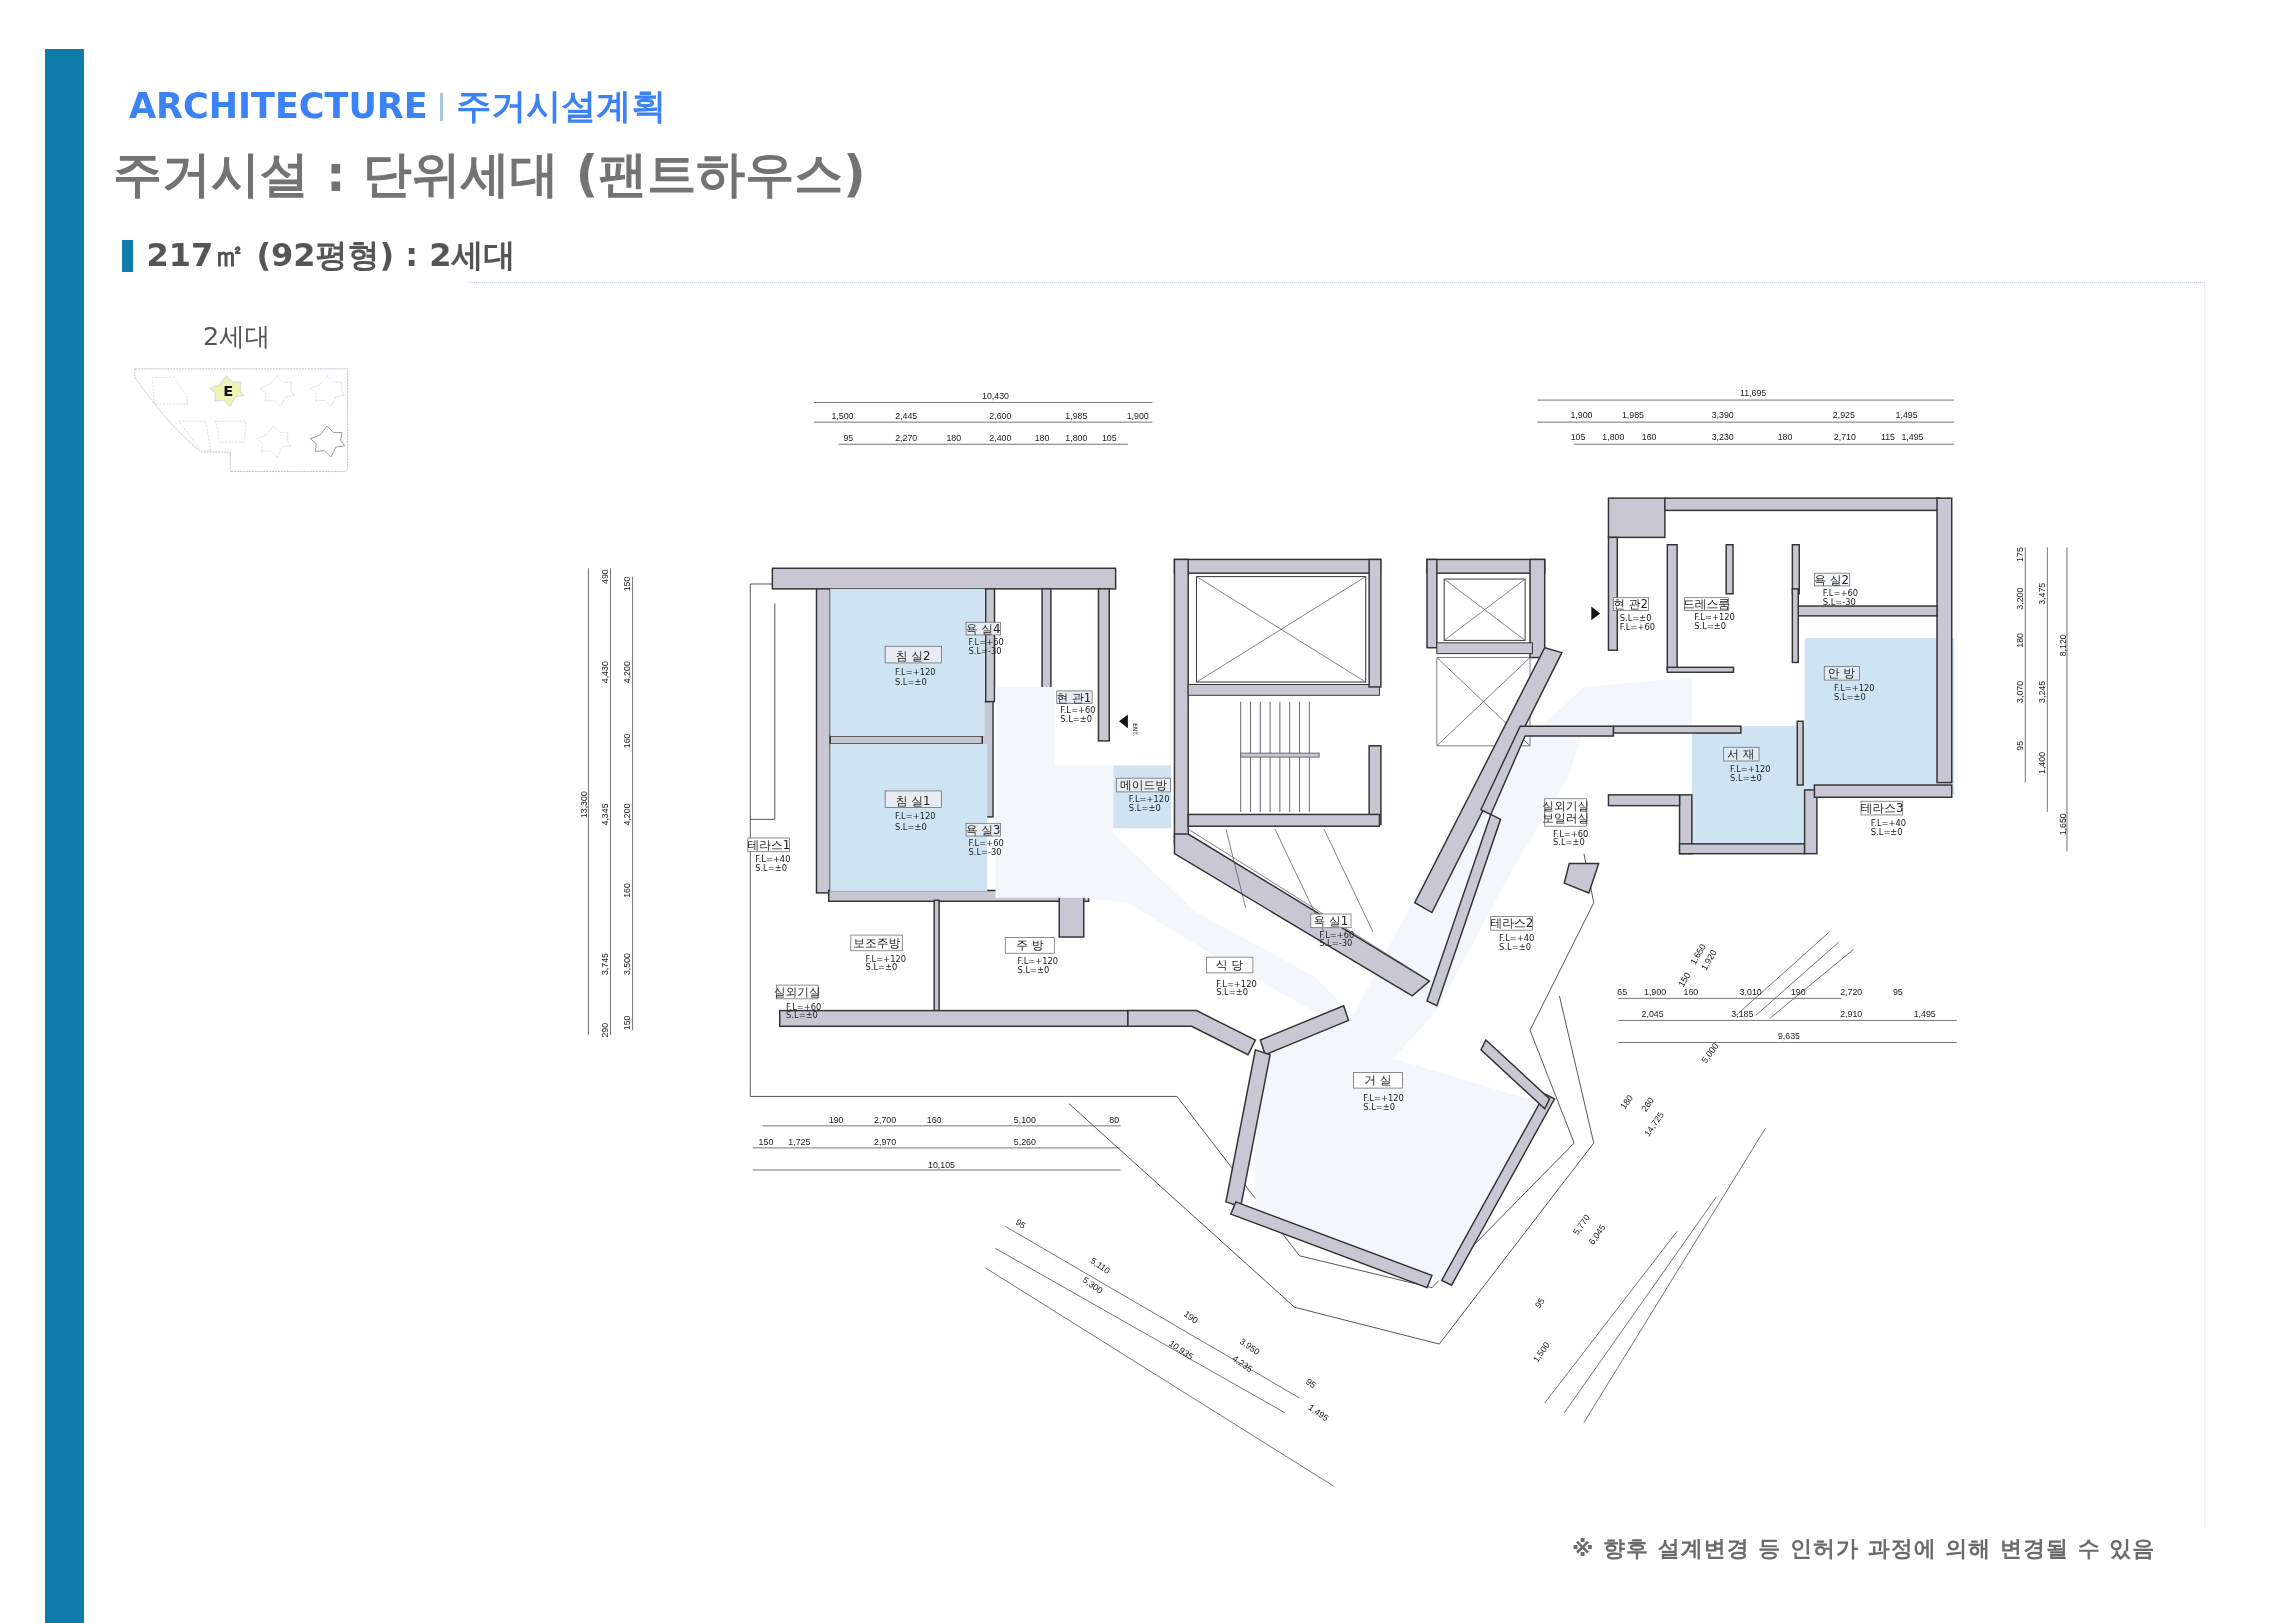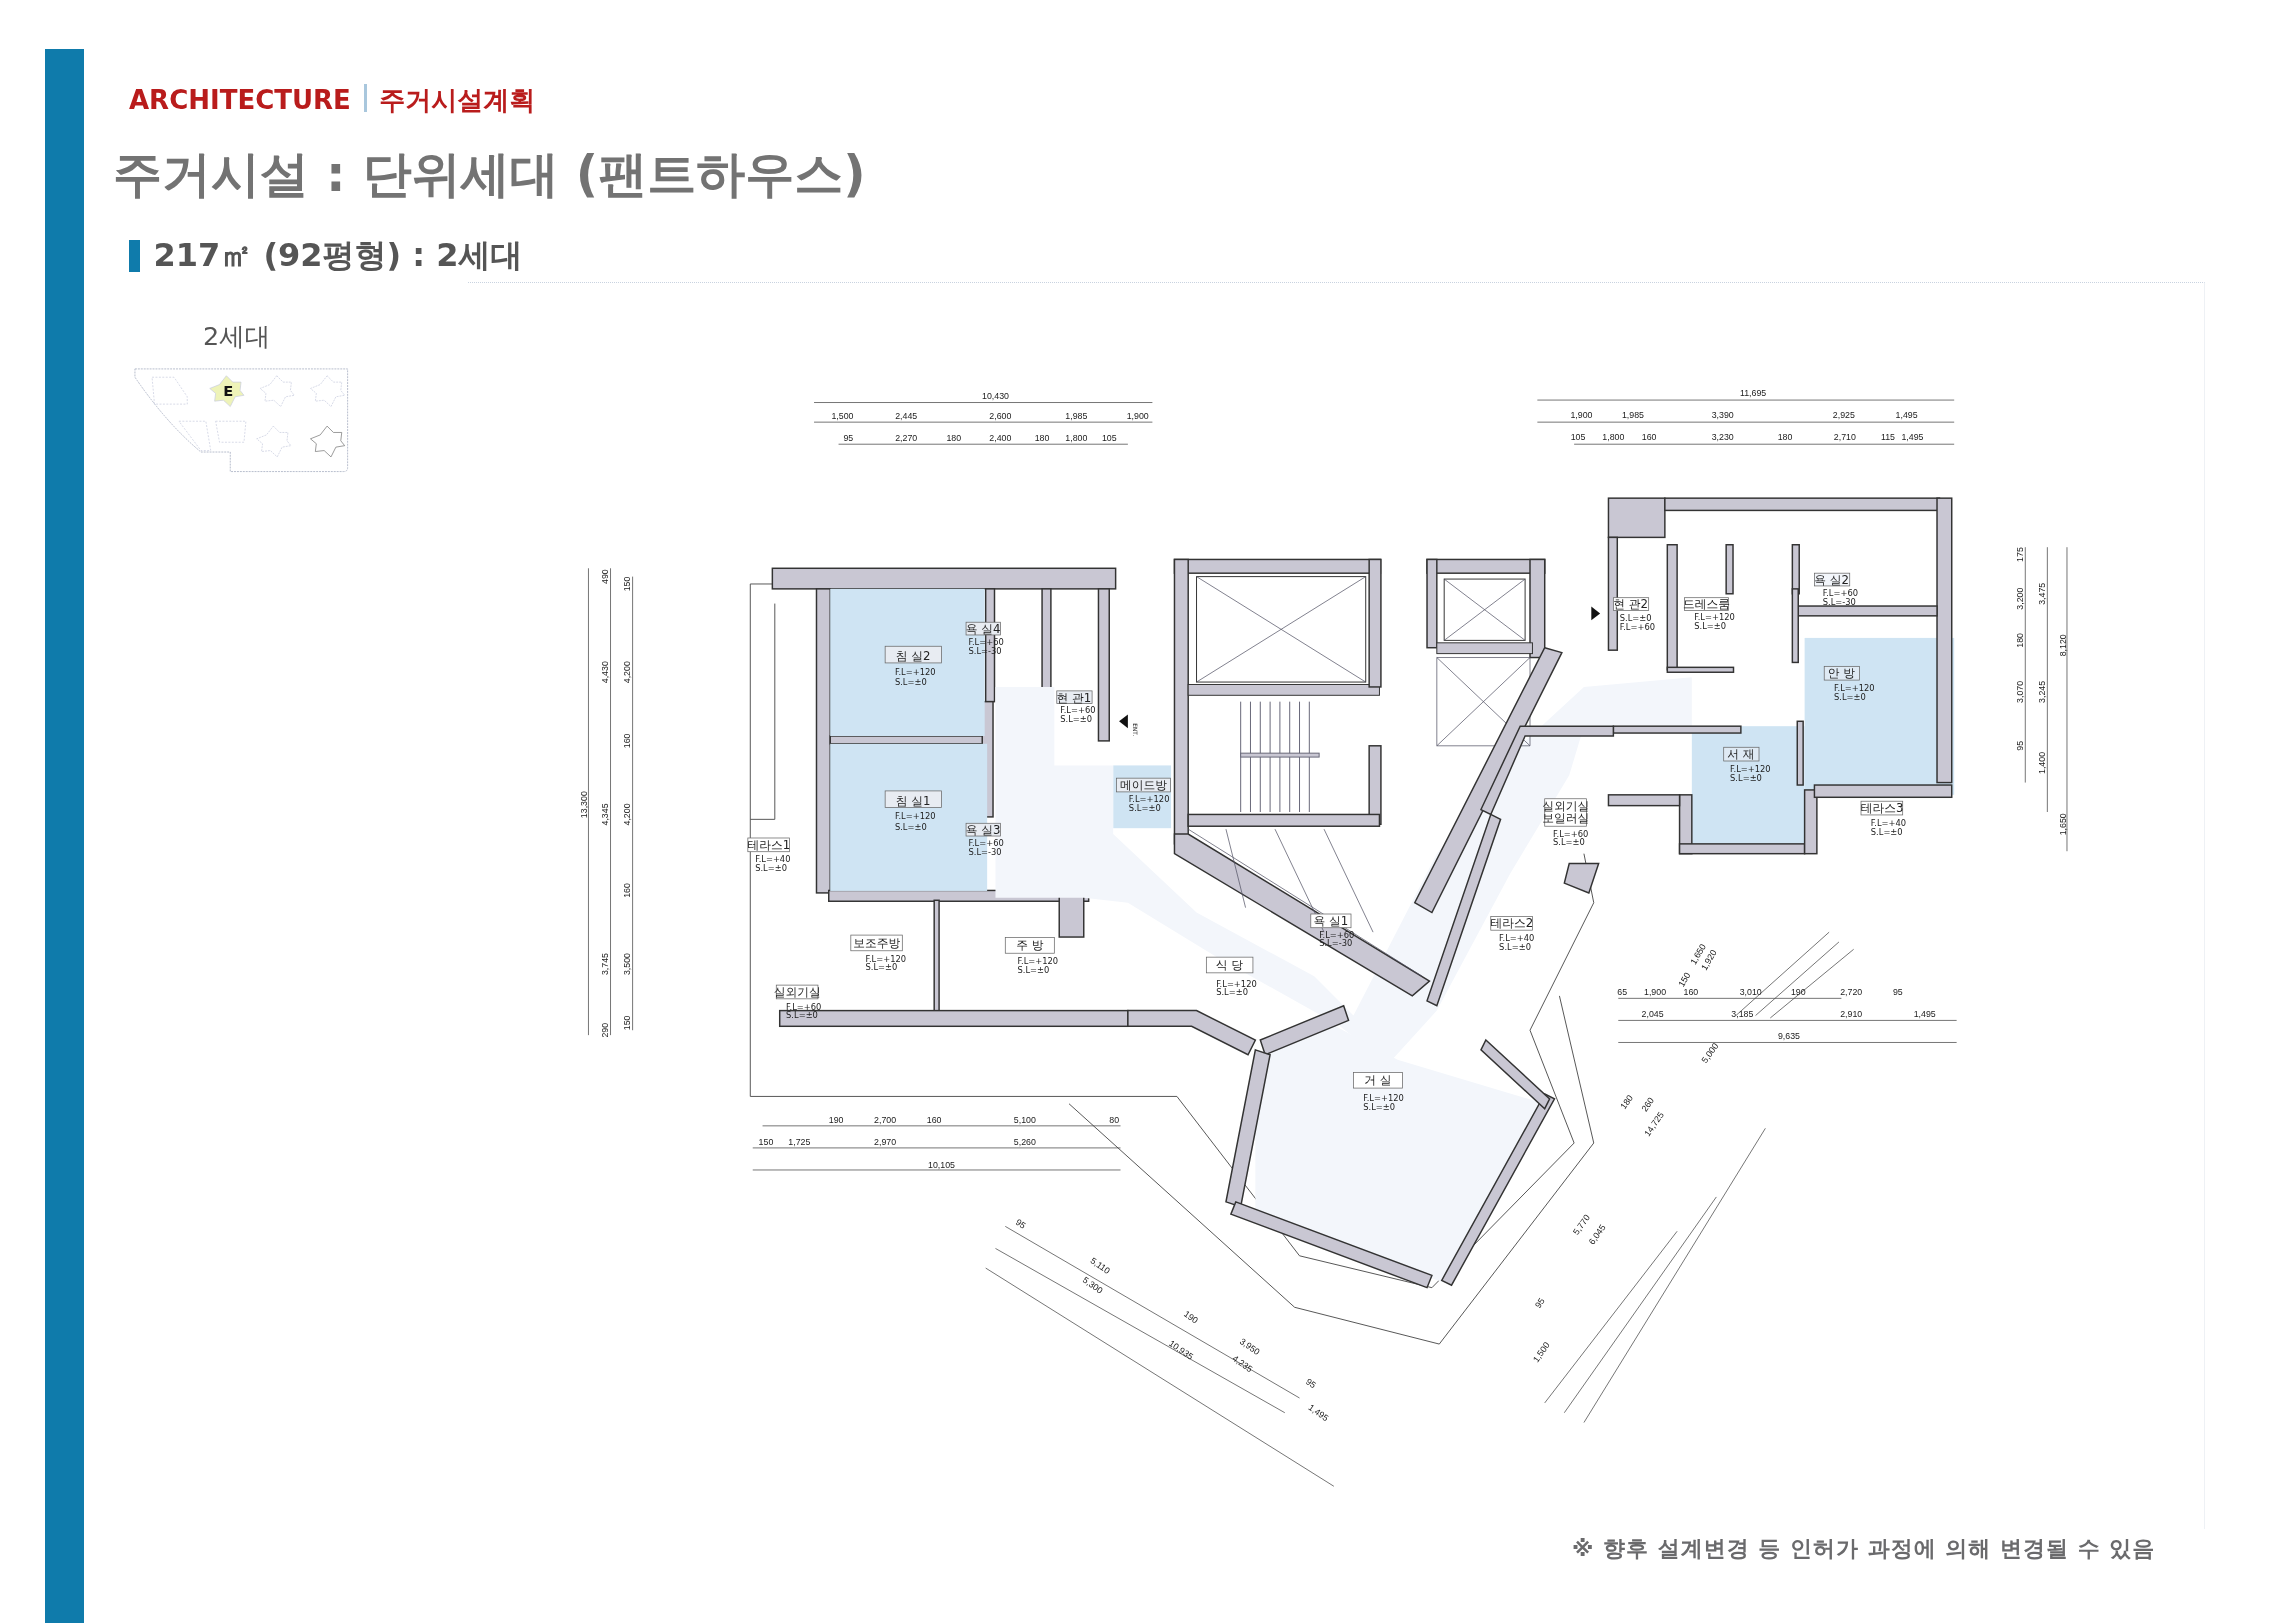--- a/index.html
+++ b/index.html
@@ -1,21 +1,21 @@
 <!DOCTYPE html>
 <html style="font-size:7.8px"><head>
 <meta charset="utf-8">
 <style>
   html,body{margin:0;padding:0;background:#ffffff;}
   body{width:2295px;height:1624px;position:relative;overflow:hidden;font-family:"DejaVu Sans","Liberation Sans",sans-serif;}
   .stripe{position:absolute;left:45px;top:49px;width:39px;height:1574px;background:#0f7bab;}
-  .kicker{position:absolute;left:129px;top:83px;font-size:26px;font-weight:bold;color:#b91c1c;letter-spacing:0px;white-space:nowrap;}
+  .kicker{position:absolute;left:129px;top:83px;font-size:35px;font-weight:bold;color:#3b82f6;letter-spacing:0px;white-space:nowrap;}
   .kicker .sep{display:inline-block;width:2.9px;height:27.5px;background:#a9c7dd;margin:0 12.8px;vertical-align:-2.9px;}
   .title{position:absolute;left:113px;top:142px;font-size:49px;font-weight:bold;color:#737373;white-space:nowrap;}
-  .subtitle{position:absolute;left:129px;top:234px;font-size:32px;font-weight:bold;color:#555;white-space:nowrap;display:flex;align-items:center;}
+  .subtitle{position:absolute;left:122px;top:234px;font-size:32px;font-weight:bold;color:#555;white-space:nowrap;display:flex;align-items:center;}
   .subtitle .bar{display:inline-block;width:10.8px;height:32px;background:#0f7bab;margin-right:13.7px;}
   .keymap-label{position:absolute;left:169px;top:319px;font-size:25.5px;color:#555;margin-left:34px;}
   .keymap{position:absolute;left:132px;top:365px;width:221px;height:110px;}
   .frame{position:absolute;left:468px;top:282px;width:1736px;height:1246px;border-top:1px dotted #c9d3e0;border-right:0.5px solid #eef1f5;}
   .plan{position:absolute;left:0;top:0;width:2295px;height:1624px;}
   .note{position:absolute;left:1572px;top:1534px;font-size:22px;font-weight:bold;color:#6a6a6c;white-space:nowrap;letter-spacing:1px;}
   .room-label{font-family:"DejaVu Sans",sans-serif;font-size:24px;fill:#222;}
   .lvl{font-family:"DejaVu Sans",sans-serif;font-size:17px;fill:#222;}
   .dim{font-family:"Liberation Sans","DejaVu Sans",sans-serif;font-size:18px;fill:#222;}
 </style>

